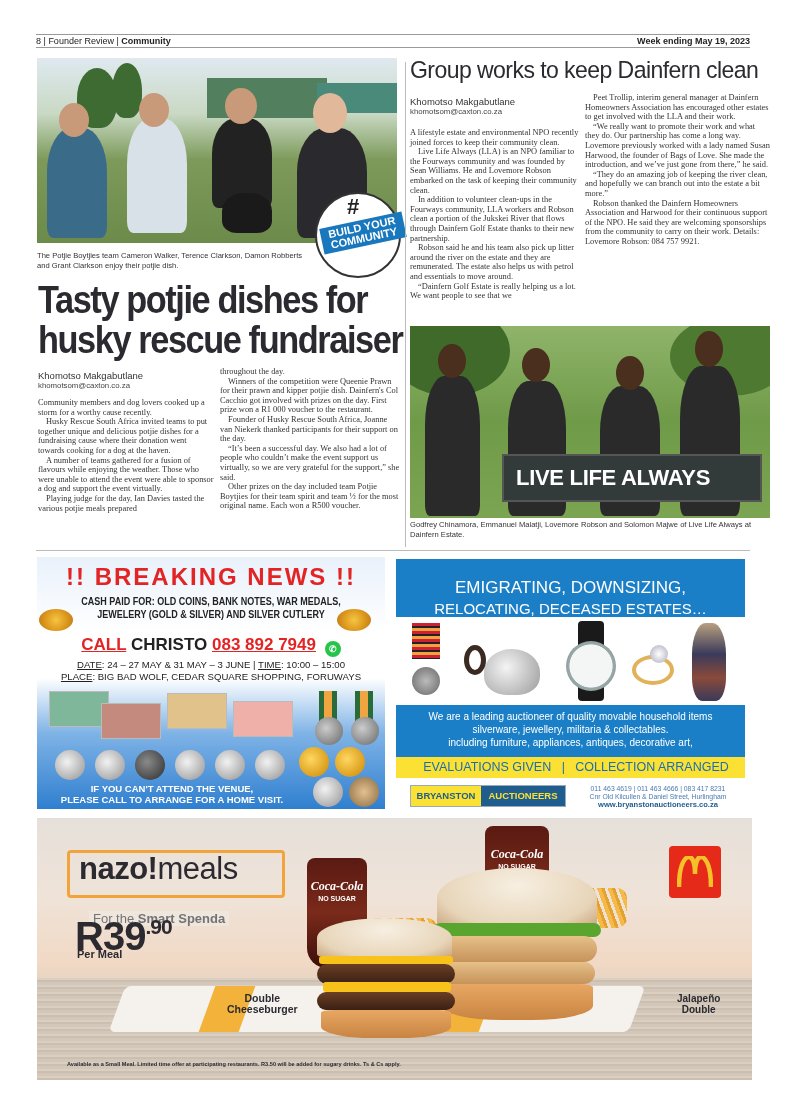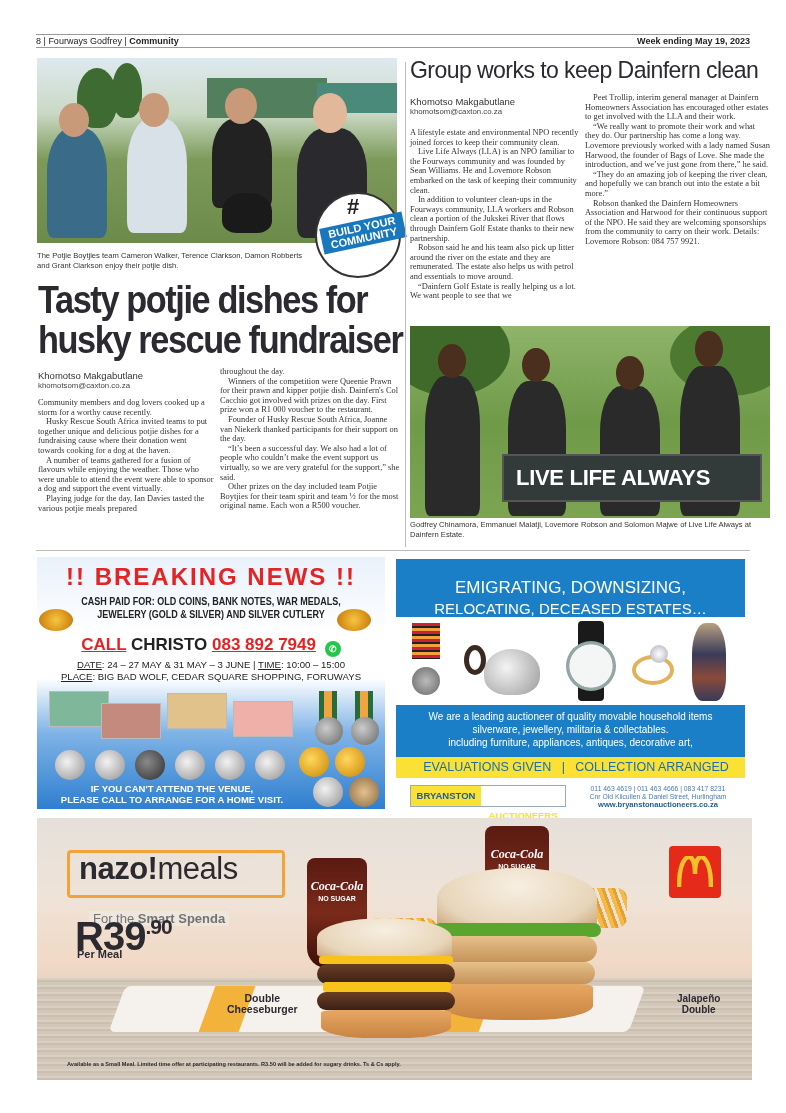--- a/index.html
+++ b/index.html
@@ -103,21 +103,21 @@
   .ad2 .top .l2 { font-size: 15px; line-height: 20px; }
   .ad2 .items { position: absolute; left: 0; top: 64px; width: 349px; height: 80px; }
   .ad2 .item { position: absolute; }
   .ad2 .mid { position: absolute; left: 0; top: 148px; width: 349px; height: 52px; background: #1a7fc6; color: #fff;
     font: 10px/13px "Liberation Sans", sans-serif; text-align: center; padding-top: 5px; }
   .ad2 .yellow { position: absolute; left: 0; top: 200px; width: 349px; height: 21px; background: #fbe133;
     color: #1a6fb0; font: 12.5px/21px "Liberation Sans", sans-serif; text-align: center; white-space: nowrap; padding-left: 11px; }
   .ad2 .logo { position: absolute; left: 14px; top: 228px; width: 156px; height: 22px; border: 1px solid #9ab; display: flex; }
   .ad2 .logo span { display: block; font: bold 9.5px/20px "Liberation Sans", sans-serif; text-align: center; }
   .ad2 .logo .a { width: 70px; background: #fbe133; color: #1f5d8e; }
-  .ad2 .logo .b { width: 84px; background: #1f5d8e; color: #fbe133; margin-top: 20px; }
+  .ad2 .logo .b { width: 84px; background: #1f5d8e; color: #fbe133; }
   .ad2 .contact { position: absolute; left: 182px; top: 228px; width: 160px; text-align: center;
     font: 6.8px/8.2px "Liberation Sans", sans-serif; color: #4a7ab0; }
   .ad2 .contact .web { font-weight: bold; color: #1f5d8e; font-size: 7.6px; text-align: center; }
 
   
   .ad3 { position: absolute; left: 37px; top: 818px; width: 715px; height: 262px;
     background: linear-gradient(180deg, #e6e0da 0%, #efe3d8 30%, #f1d9c5 55%, #d8cbbd 75%, #cfc2b4 100%); overflow: hidden; }
   .ad3 .frame { position: absolute; left: 30px; top: 32px; width: 218px; height: 48px; border: 3px solid #f2a43a; border-radius: 4px; }
   .ad3 .brand { position: absolute; left: 42px; top: 34px; font: bold 31px/34px "Liberation Sans", sans-serif; color: #2a2a30; letter-spacing: -0.5px; white-space: nowrap; }
   .ad3 .brand .light { font-weight: normal; }
@@ -148,21 +148,21 @@
   .ad3 .mlogo svg { position: absolute; left: 8px; top: 10px; }
   .ad3 .fine { position: absolute; left: 30px; top: 243px; font: bold 5.6px/7px "Liberation Sans", sans-serif; color: #2a2a30; white-space: nowrap; }
 </style>
 </head>
 <body>
 
 <div class="folio">
   <div class="left">
     <span>8</span>
     <span> | </span>
-    <span>Fourways Godfrey</span>
+    <span>Founder Review</span>
     <span> | </span>
     <b>Community</b>
   </div>
   <div class="right">Week ending May 19, 2023</div>
 </div>
 
 <div class="photo1">
   <div class="tree" style="left:40px;top:10px;width:40px;height:60px;"></div>
   <div class="tree" style="left:75px;top:5px;width:30px;height:55px;"></div>
   <div class="shed" style="left:170px;top:20px;width:120px;height:40px;background:#527f5e;"></div>

